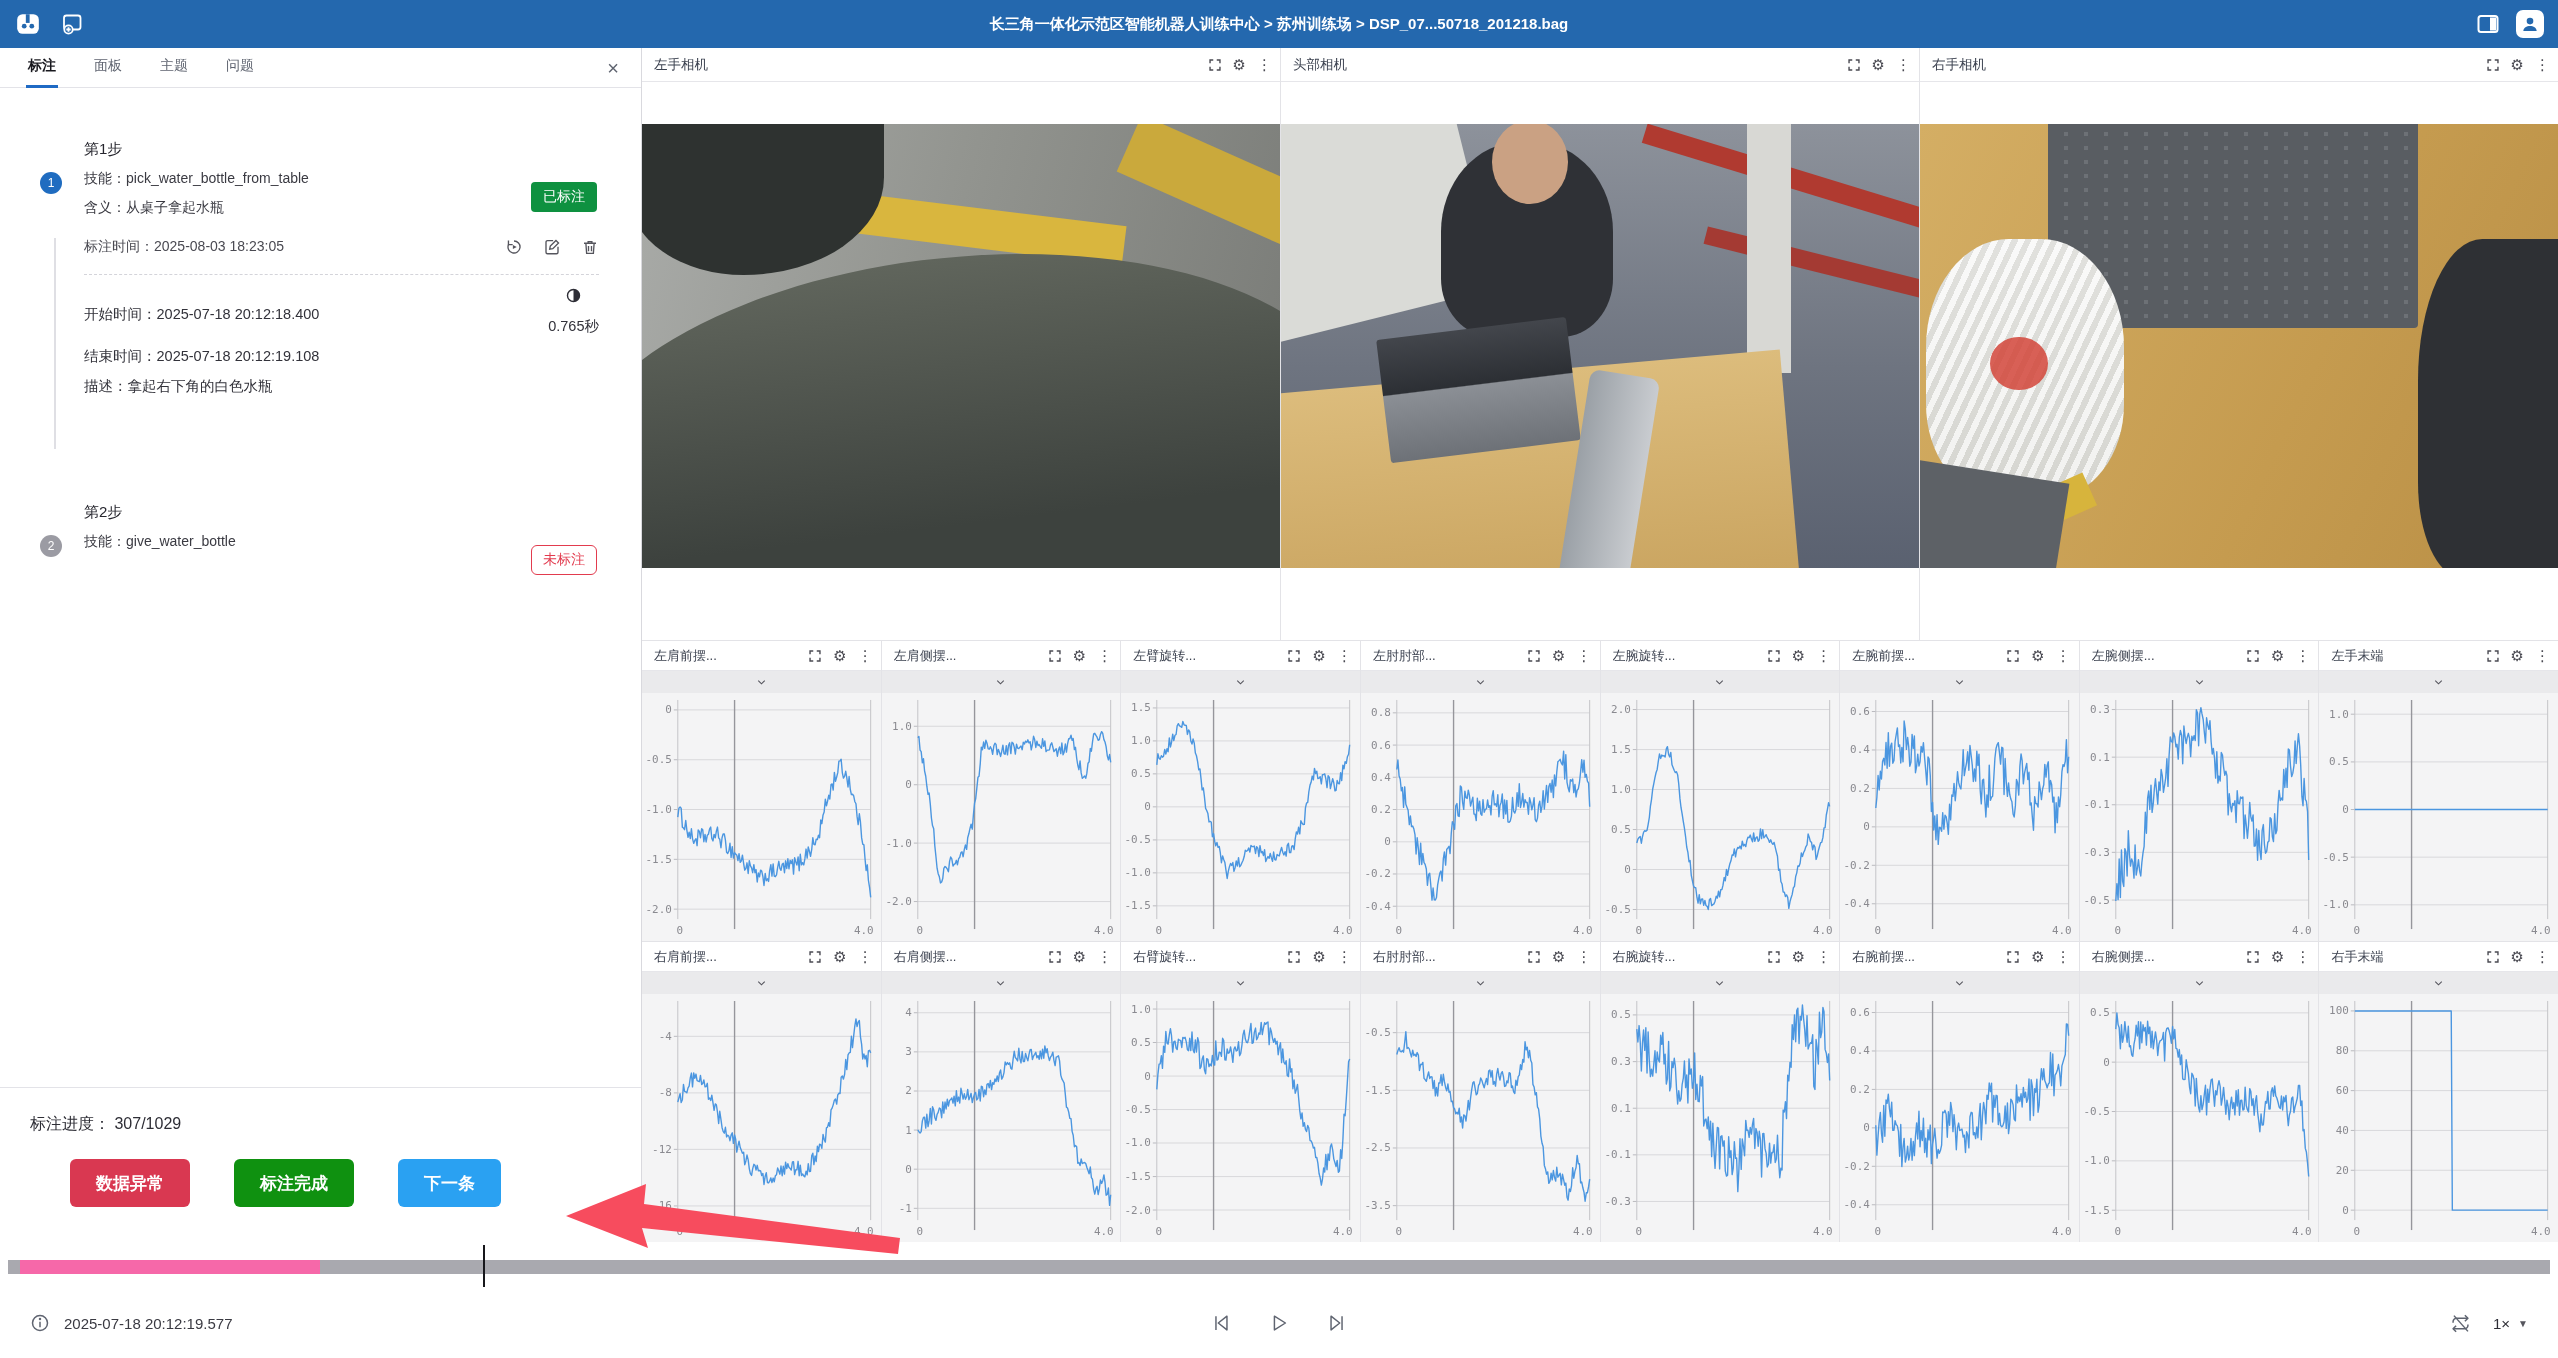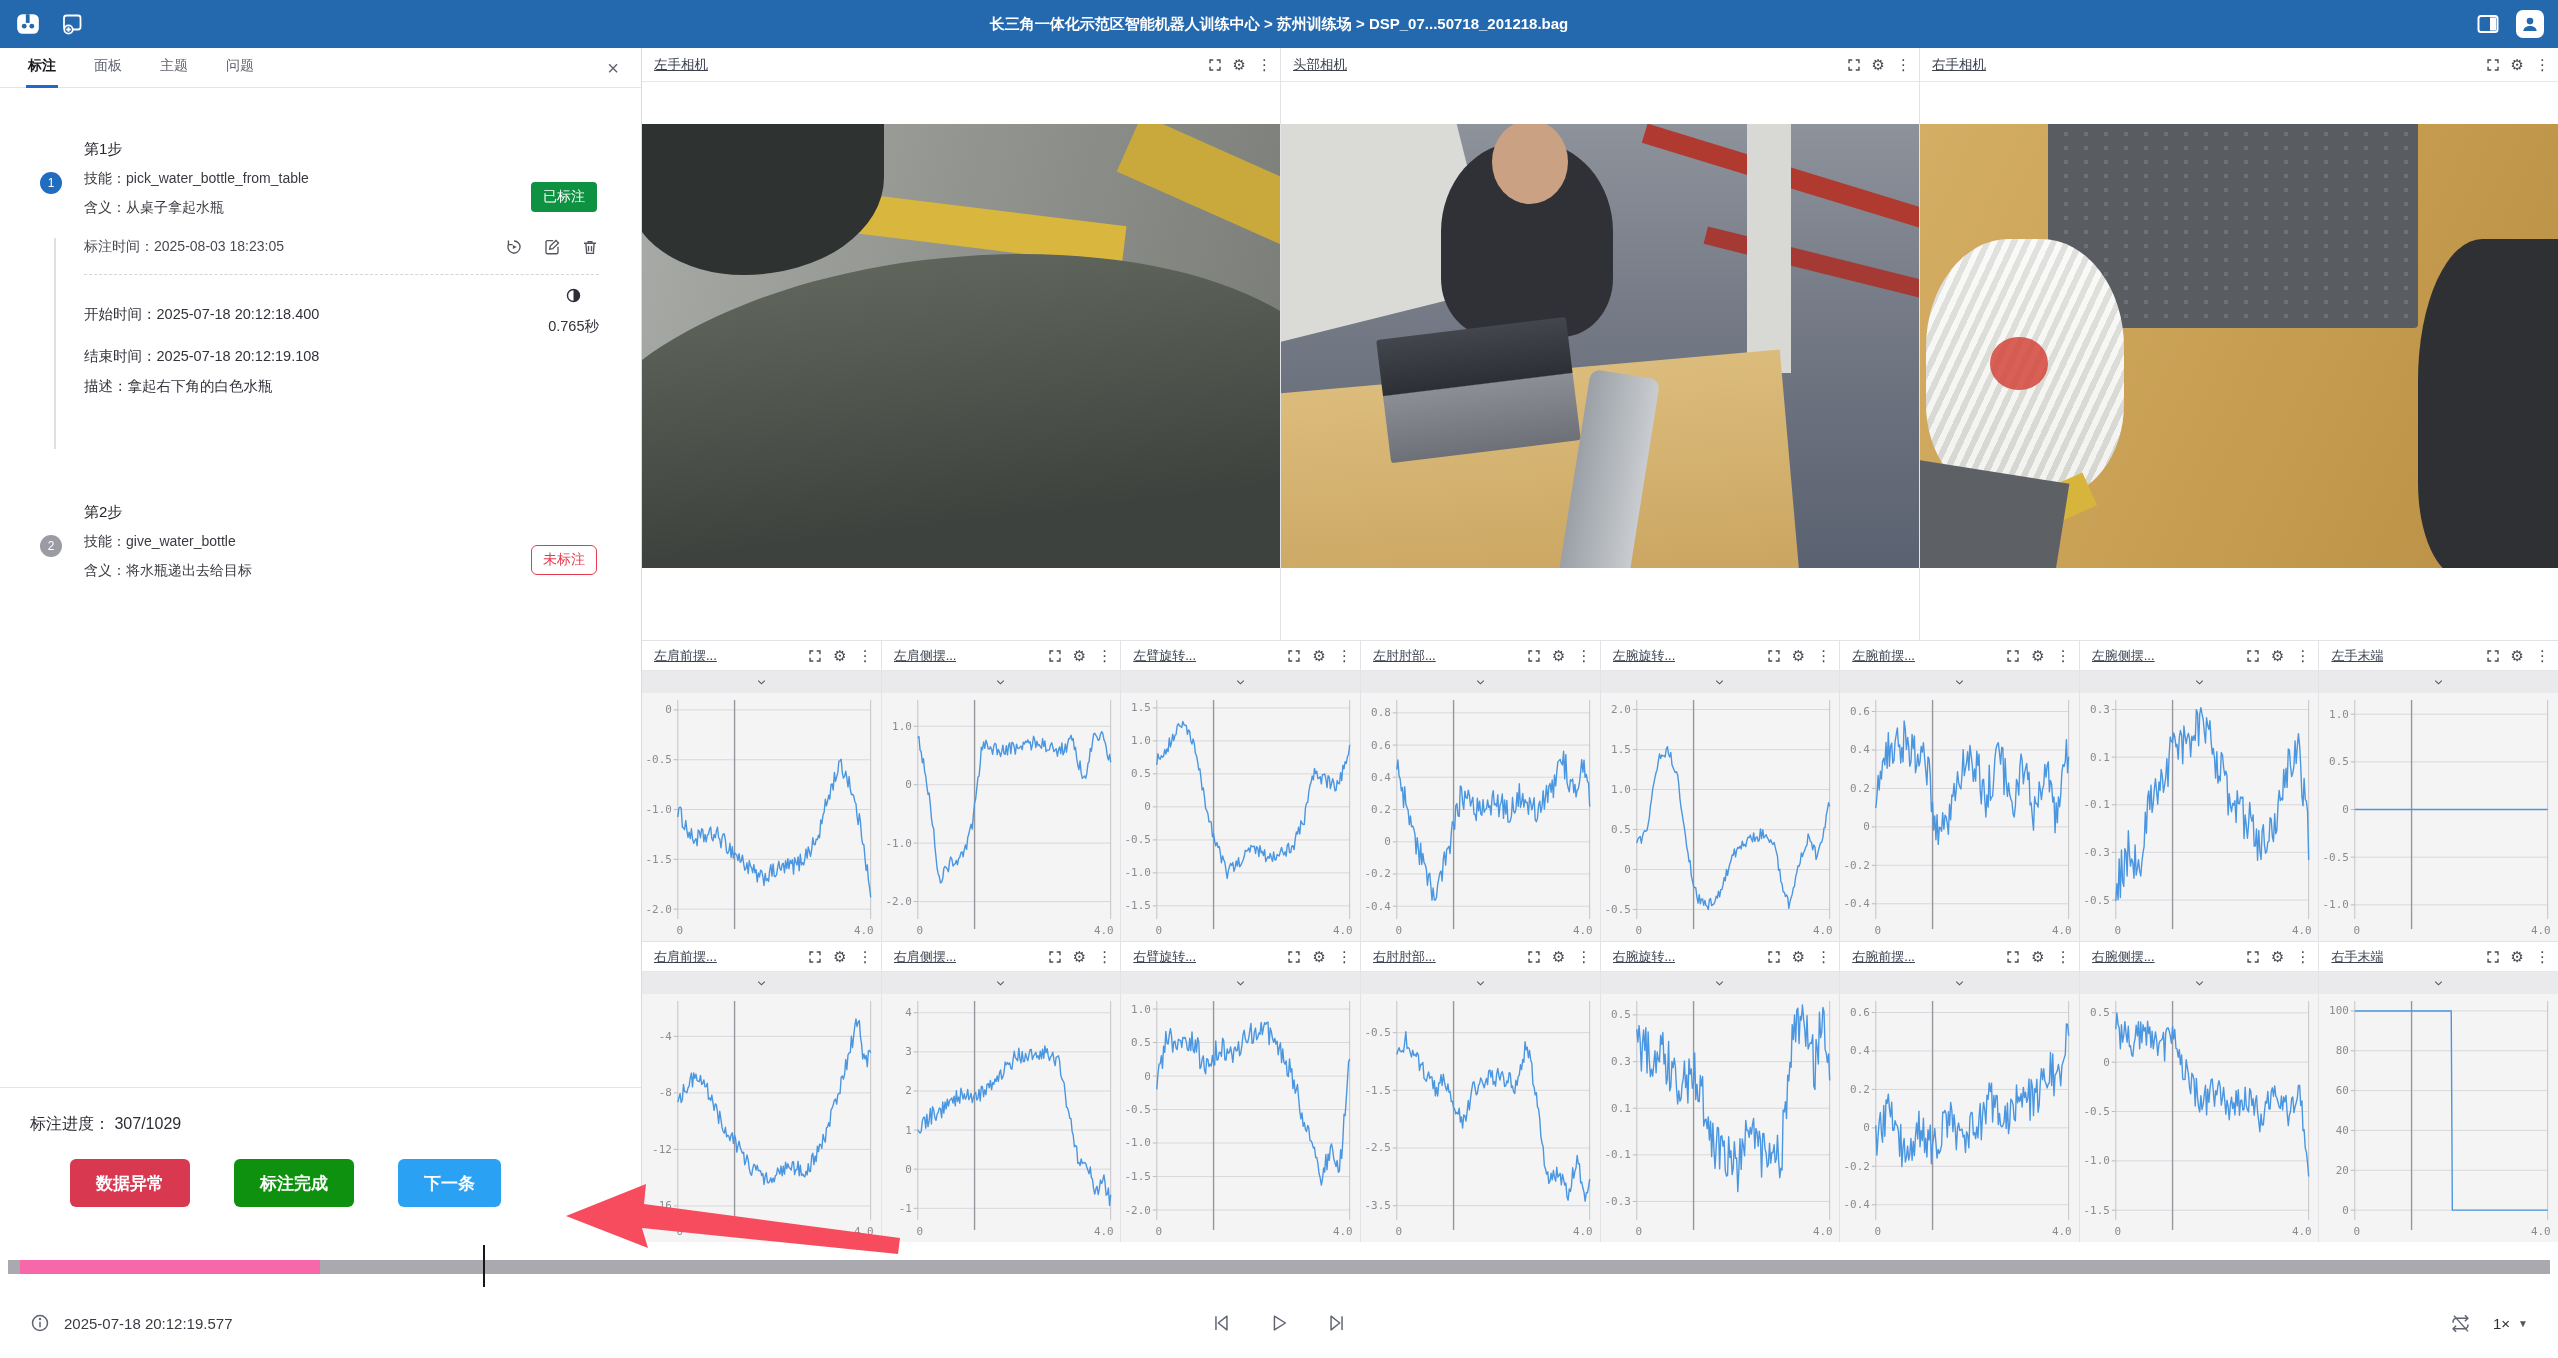--- a/index.html
+++ b/index.html
@@ -47,21 +47,21 @@
   .sidebar-footer { border-top:1px solid #e3e3e8; height:155px; padding-top:26px; }
   .progress-row { padding-left:30px; font-size:16px; color:#2e2e36; }
   .btn-row { display:flex; gap:44px; padding-left:70px; margin-top:24px; }
   .btn { height:48px; padding:0 26px; border:none; border-radius:6px; color:#fff; font-size:17px; font-weight:600; cursor:pointer; font-family:inherit; }
   .btn.red { background:#d93851; }
   .btn.green { background:#0f9110; }
   .btn.blue { background:#2aa1f2; }
 
   
   .panel-header { height:34px; background:#fff; border-bottom:1px solid #e6e6ea; display:flex; align-items:center; padding:0 8px 0 12px; }
-  .panel-title { font-size:13.5px; color:#3c4250; white-space:nowrap; overflow:hidden;text-decoration:underline; }
+  .panel-title { font-size:13.5px; color:#3c4250; white-space:nowrap; overflow:hidden; }
   .panel-icons { margin-left:auto; display:flex; align-items:center; gap:11px; color:#4a4a52; }
   .panel-icons .gi { font-size:15px; line-height:1; cursor:pointer; color:#4a4a52; }
   .panel-icons svg { width:14px; height:14px; cursor:pointer; }
 
   #camera-row { height:592px; display:flex; }
   .cam-panel { flex:1; border-right:1px solid #e3e3e7; display:flex; flex-direction:column; background:#fff; }
   .cam-panel:last-child { border-right:none; }
   .cam-body { flex:1; }
   .photo { position:relative; width:100%; height:444px; margin-top:42px; overflow:hidden; }
   .photo div { position:absolute; }
@@ -213,21 +213,20 @@
             <div class="time-row">
                 <span>描述：拿起右下角的白色水瓶</span>
               </div>
           </div>
         </div>
 
         <div class="step">
           <span class="step-num gray">2</span>
           <div class="step-title">第2步</div>
           <div class="step-line">技能：give_water_bottle</div>
-          <div class="step-line">含义：将水瓶递出去给目标</div>
           <span class="badge-todo">未标注</span>
         </div>
       </div>
 
       <div class="sidebar-footer">
         <div class="progress-row">标注进度： 307/1029</div>
         <div class="btn-row">
           <button class="btn red">数据异常</button>
           <button class="btn green">标注完成</button>
           <button class="btn blue">下一条</button>

